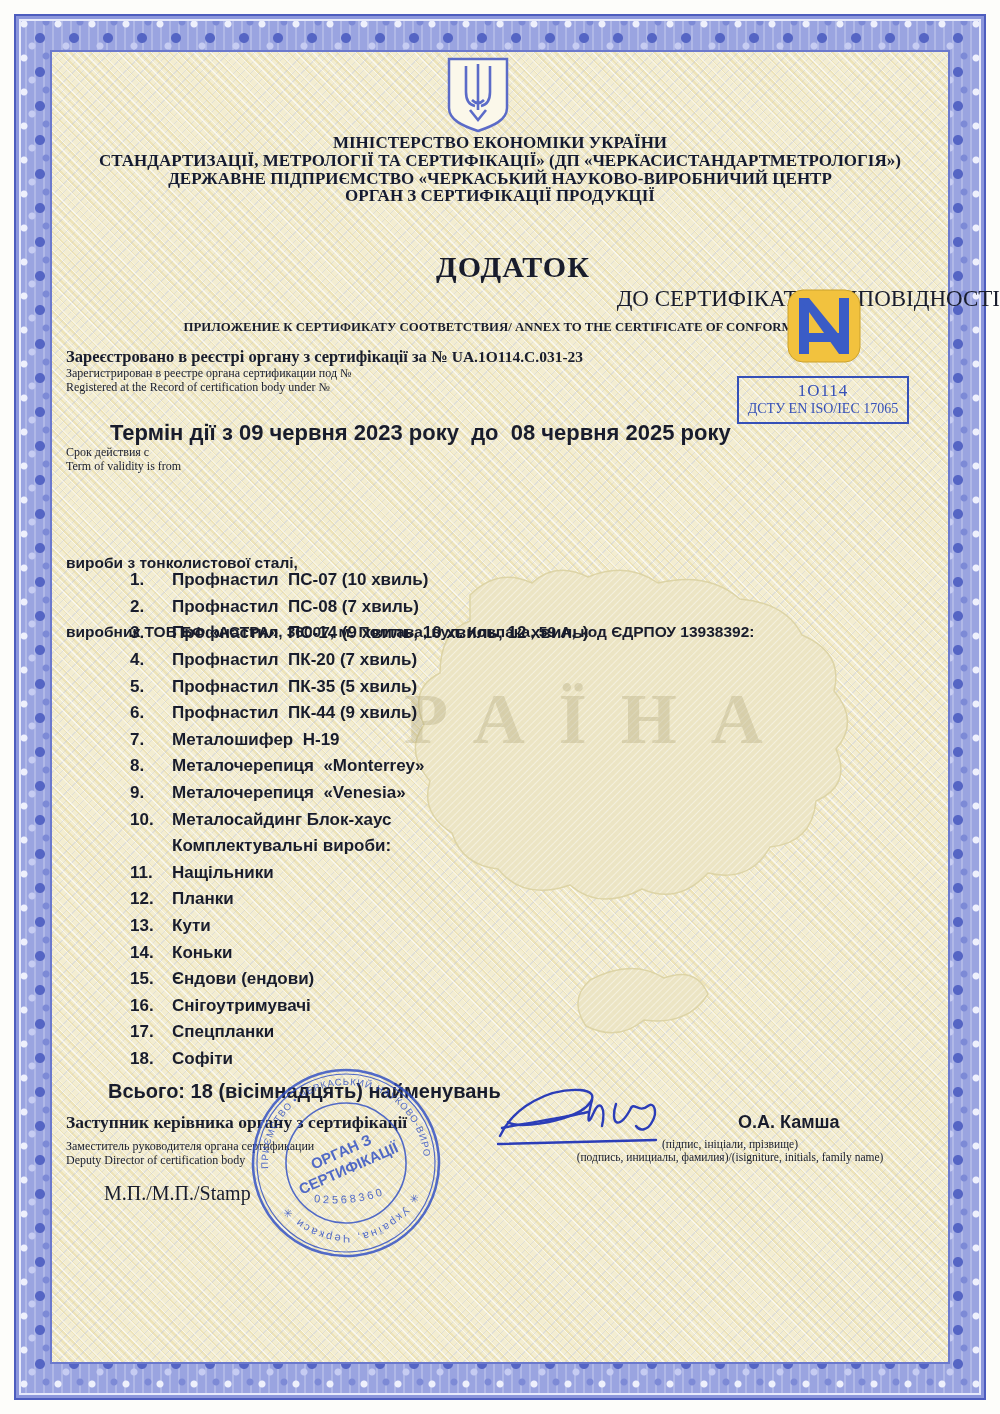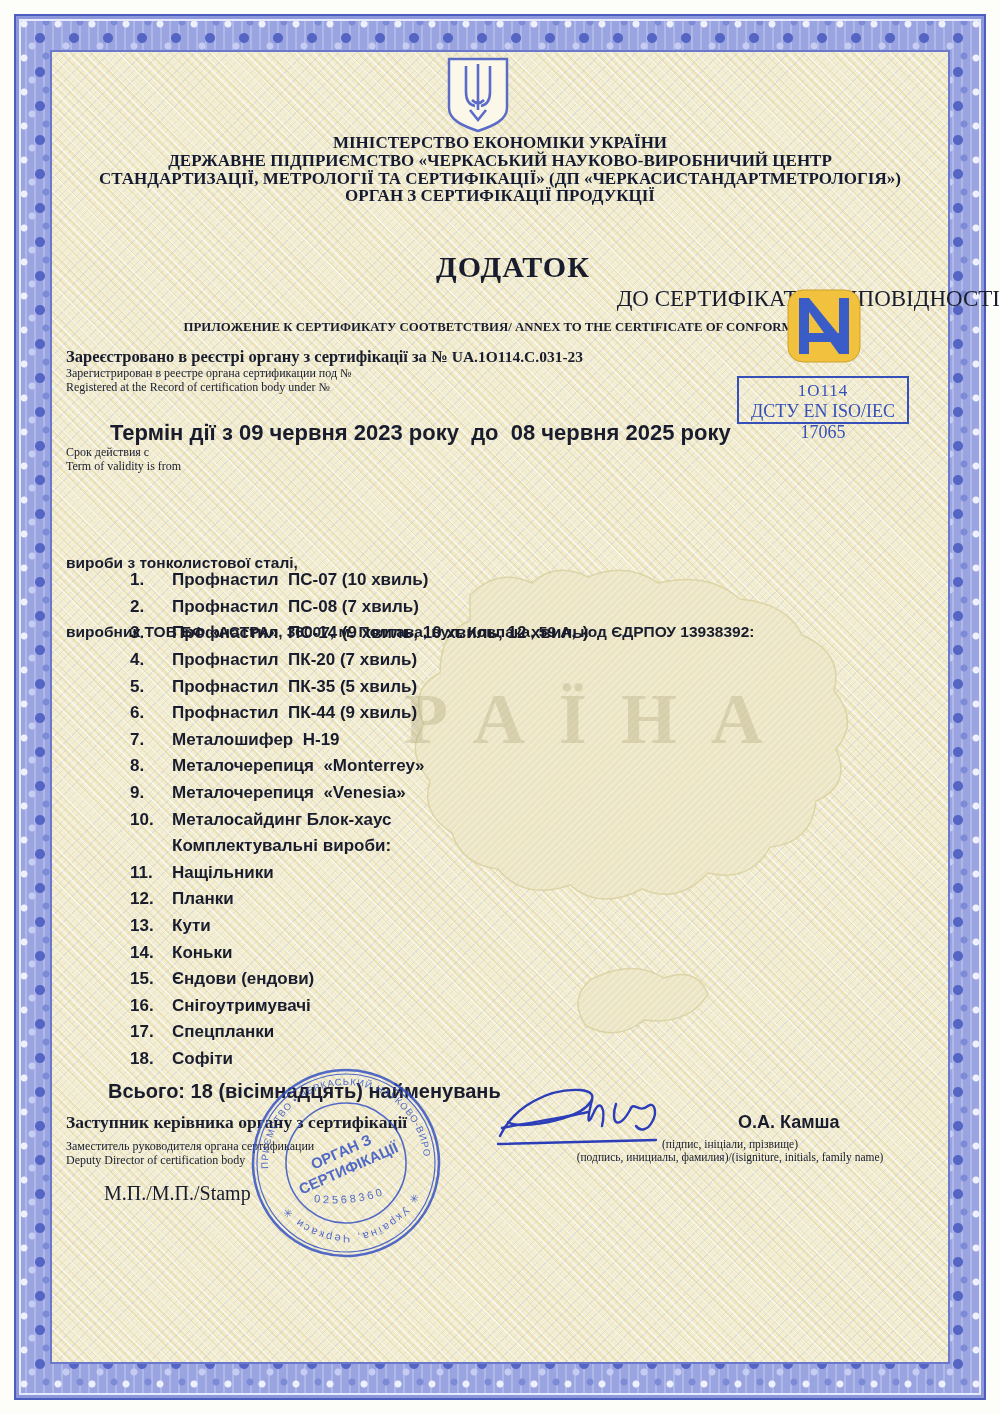--- a/index.html
+++ b/index.html
@@ -49,21 +49,21 @@
   .reg{position:absolute;left:66px;top:347px;width:680px;}
   .reg .main{font-size:16.5px;font-weight:bold;}
   .reg .main .num{font-family:Liberation Serif, serif;font-size:15.5px;}
   .reg .sub{font-size:12px;line-height:13.5px;}
 
   .naau{position:absolute;left:787px;top:289px;width:74px;height:74px;}
   .codebox{position:absolute;left:737px;top:376px;width:168px;height:44px;
     border:2px solid #3550b8;color:#3550b8;text-align:center;
     font-family:"Liberation Serif",serif;font-weight:normal;}
   .codebox .c1{font-size:17px;margin-top:3px;letter-spacing:1px;}
-  .codebox .c2{font-size:18px;}
+  .codebox .c2{font-size:14px;}
 
   .validity{position:absolute;left:66px;top:420px;width:700px;}
   .validity .main{font-family:"Liberation Sans",sans-serif;font-weight:bold;font-size:22px;white-space:pre-wrap;padding-left:44px;}
   .validity .sub{font-size:12px;line-height:13.5px;}
 
   .intro{position:absolute;left:66px;top:505px;width:820px;
     font-family:"Liberation Sans",sans-serif;font-weight:bold;font-size:15.5px;line-height:23px;white-space:pre-wrap;}
 
   .plist{position:absolute;left:130px;top:567px;width:700px;
     font-family:"Liberation Sans",sans-serif;font-weight:bold;font-size:17px;}
@@ -113,22 +113,22 @@
         <path d="M23,10 V36 C23,45 27,49 32,50"></path>
         <path d="M47,10 V36 C47,45 43,49 38,50"></path>
         <path d="M35,8 V54"></path>
         <path d="M27,54 L35,64 L43,54"></path>
         <path d="M29,44 Q35,50 41,44"></path>
       </g>
     </svg>
 
     <div class="hdr">
       <div>МІНІСТЕРСТВО ЕКОНОМІКИ УКРАЇНИ</div>
+      <div>СТАНДАРТИЗАЦІЇ, МЕТРОЛОГІЇ ТА СЕРТИФІКАЦІЇ» (ДП «ЧЕРКАСИСТАНДАРТМЕТРОЛОГІЯ»)</div>
       <div>ДЕРЖАВНЕ ПІДПРИЄМСТВО «ЧЕРКАСЬКИЙ НАУКОВО-ВИРОБНИЧИЙ ЦЕНТР</div>
-      <div>СТАНДАРТИЗАЦІЇ, МЕТРОЛОГІЇ ТА СЕРТИФІКАЦІЇ» (ДП «ЧЕРКАСИСТАНДАРТМЕТРОЛОГІЯ»)</div>
       <div>ОРГАН З СЕРТИФІКАЦІЇ ПРОДУКЦІЇ</div>
     </div>
 
     <div class="title1">ДОДАТОК</div>
     <div class="title2">ДО СЕРТИФІКАТА ВІДПОВІДНОСТІ</div>
     <div class="subtitle">ПРИЛОЖЕНИЕ К СЕРТИФИКАТУ СООТВЕТСТВИЯ/ ANNEX TO THE CERTIFICATE OF CONFORMITY</div>
 
     <div class="reg">
       <div class="main">
         <span>Зареєстровано в реєстрі органу з сертифікації за № </span><span class="num">UA.1О114.С.031-23</span>

